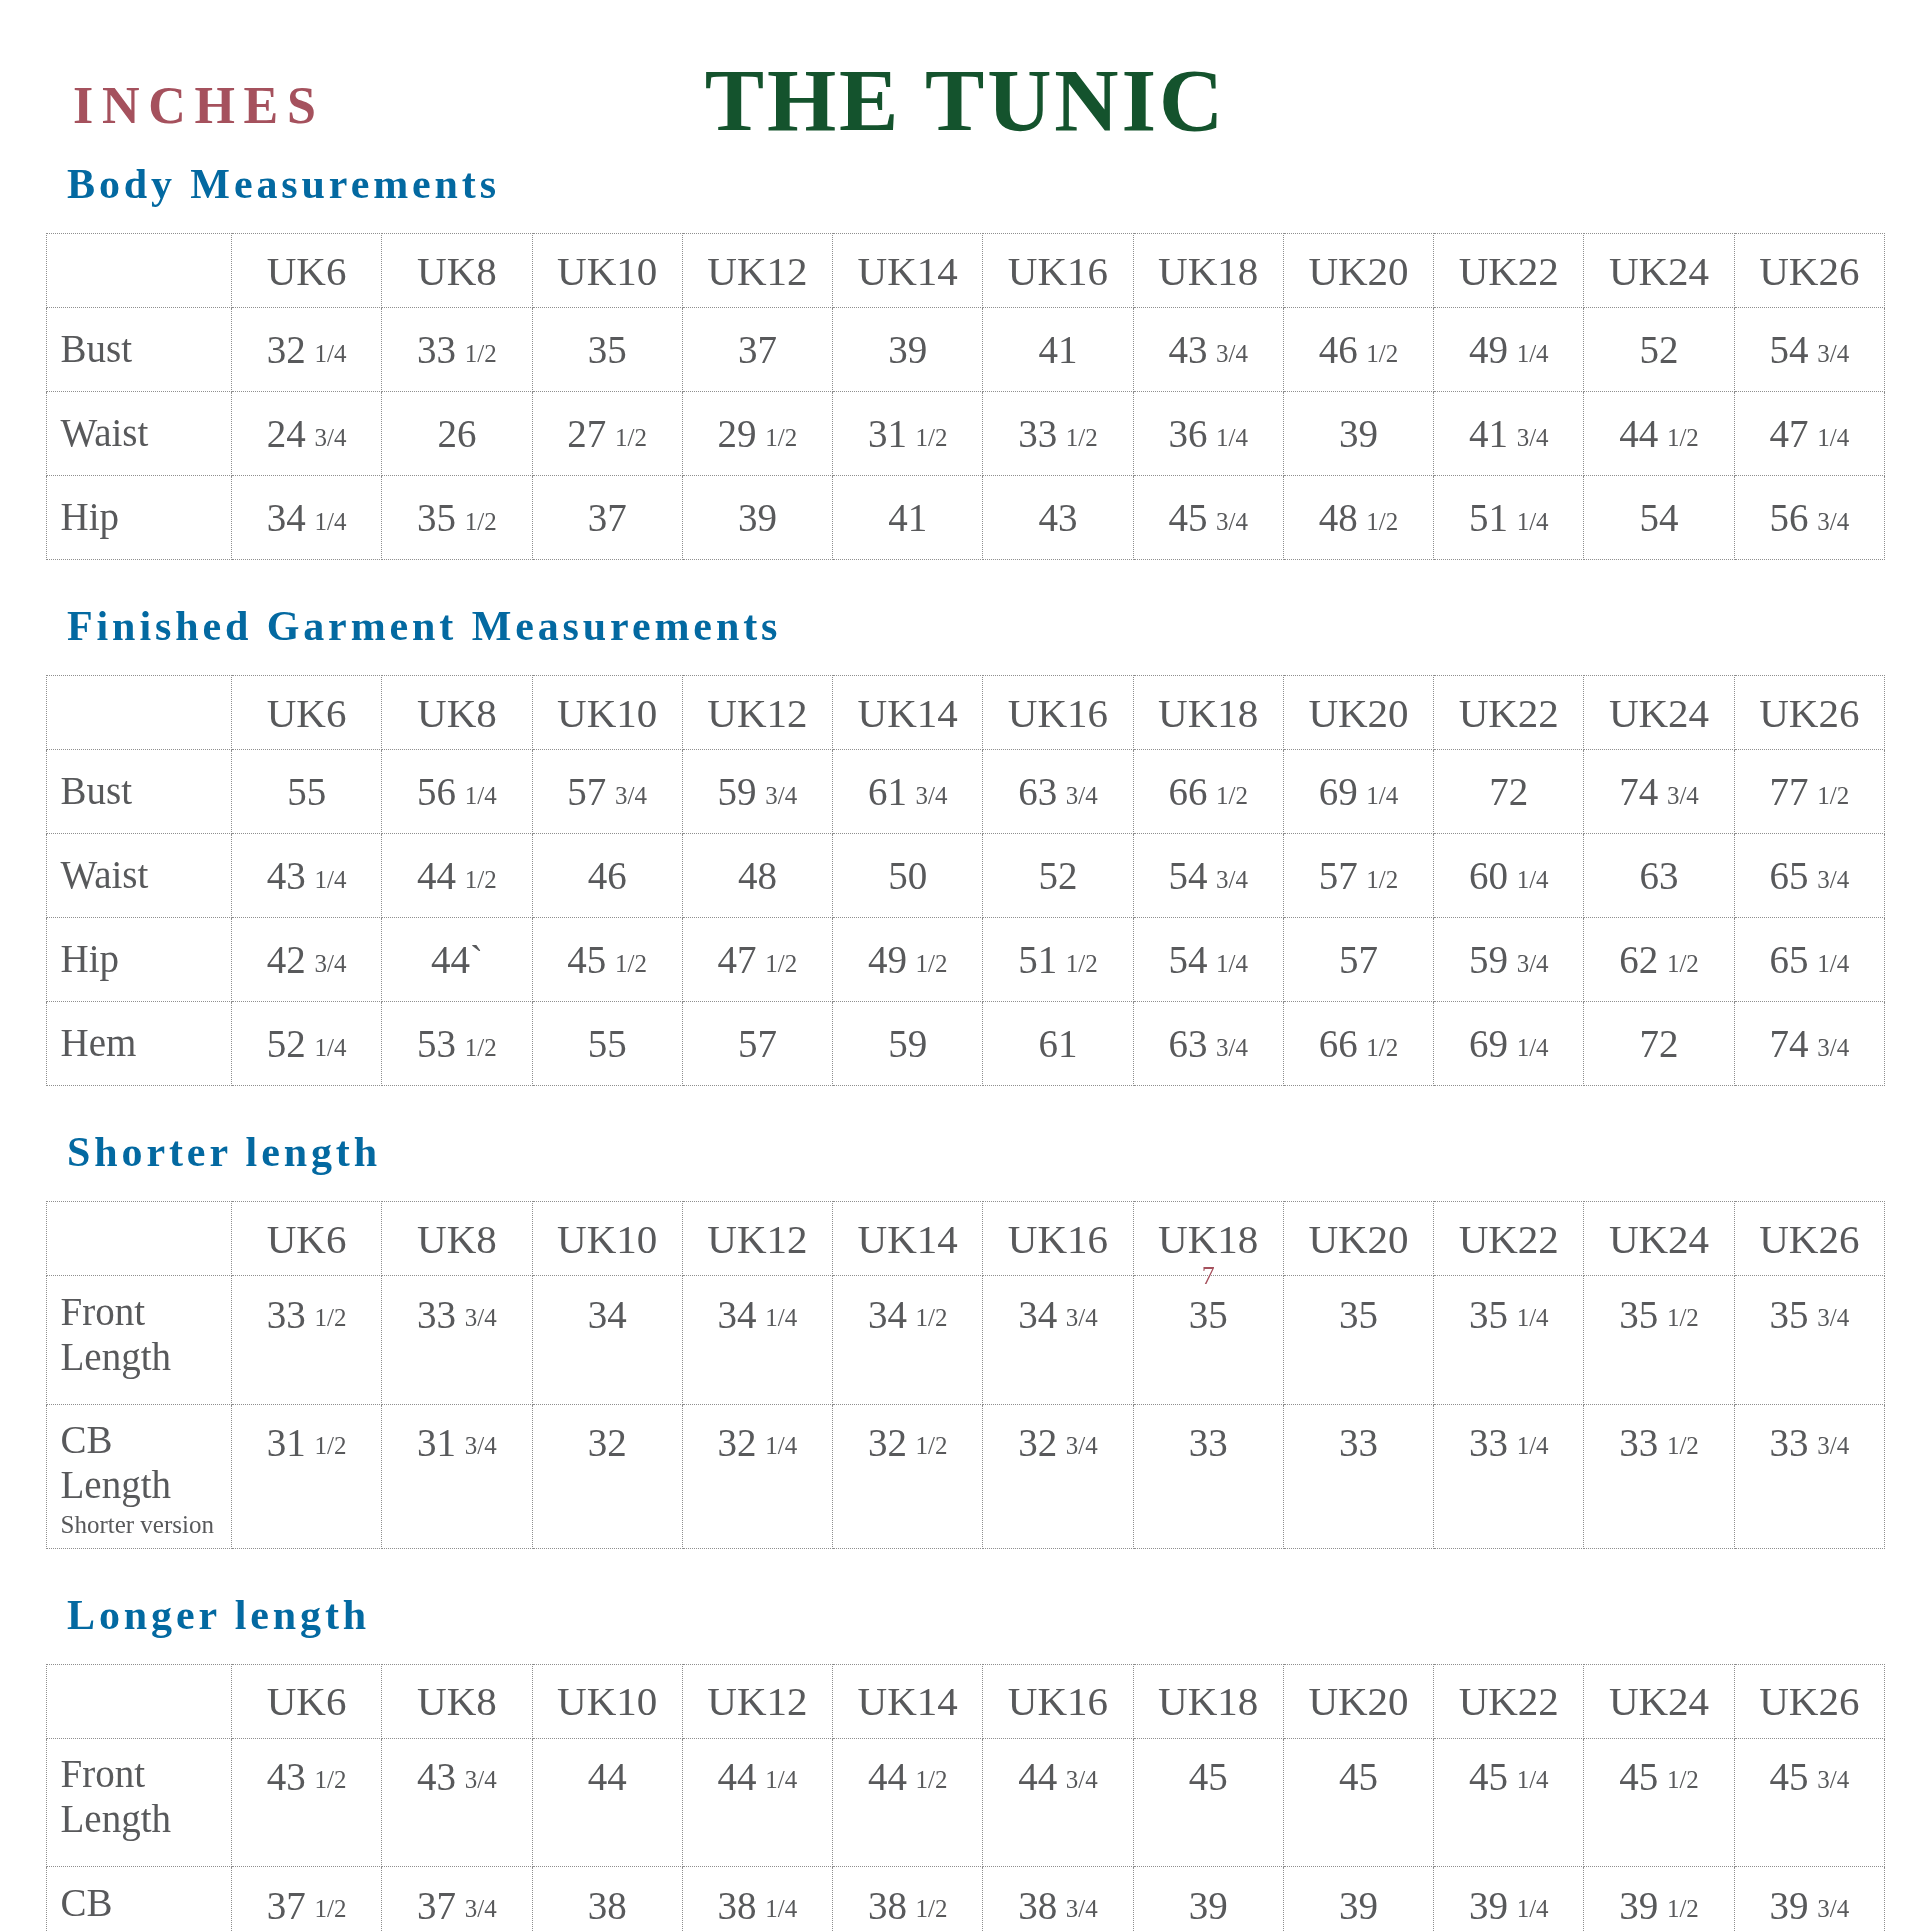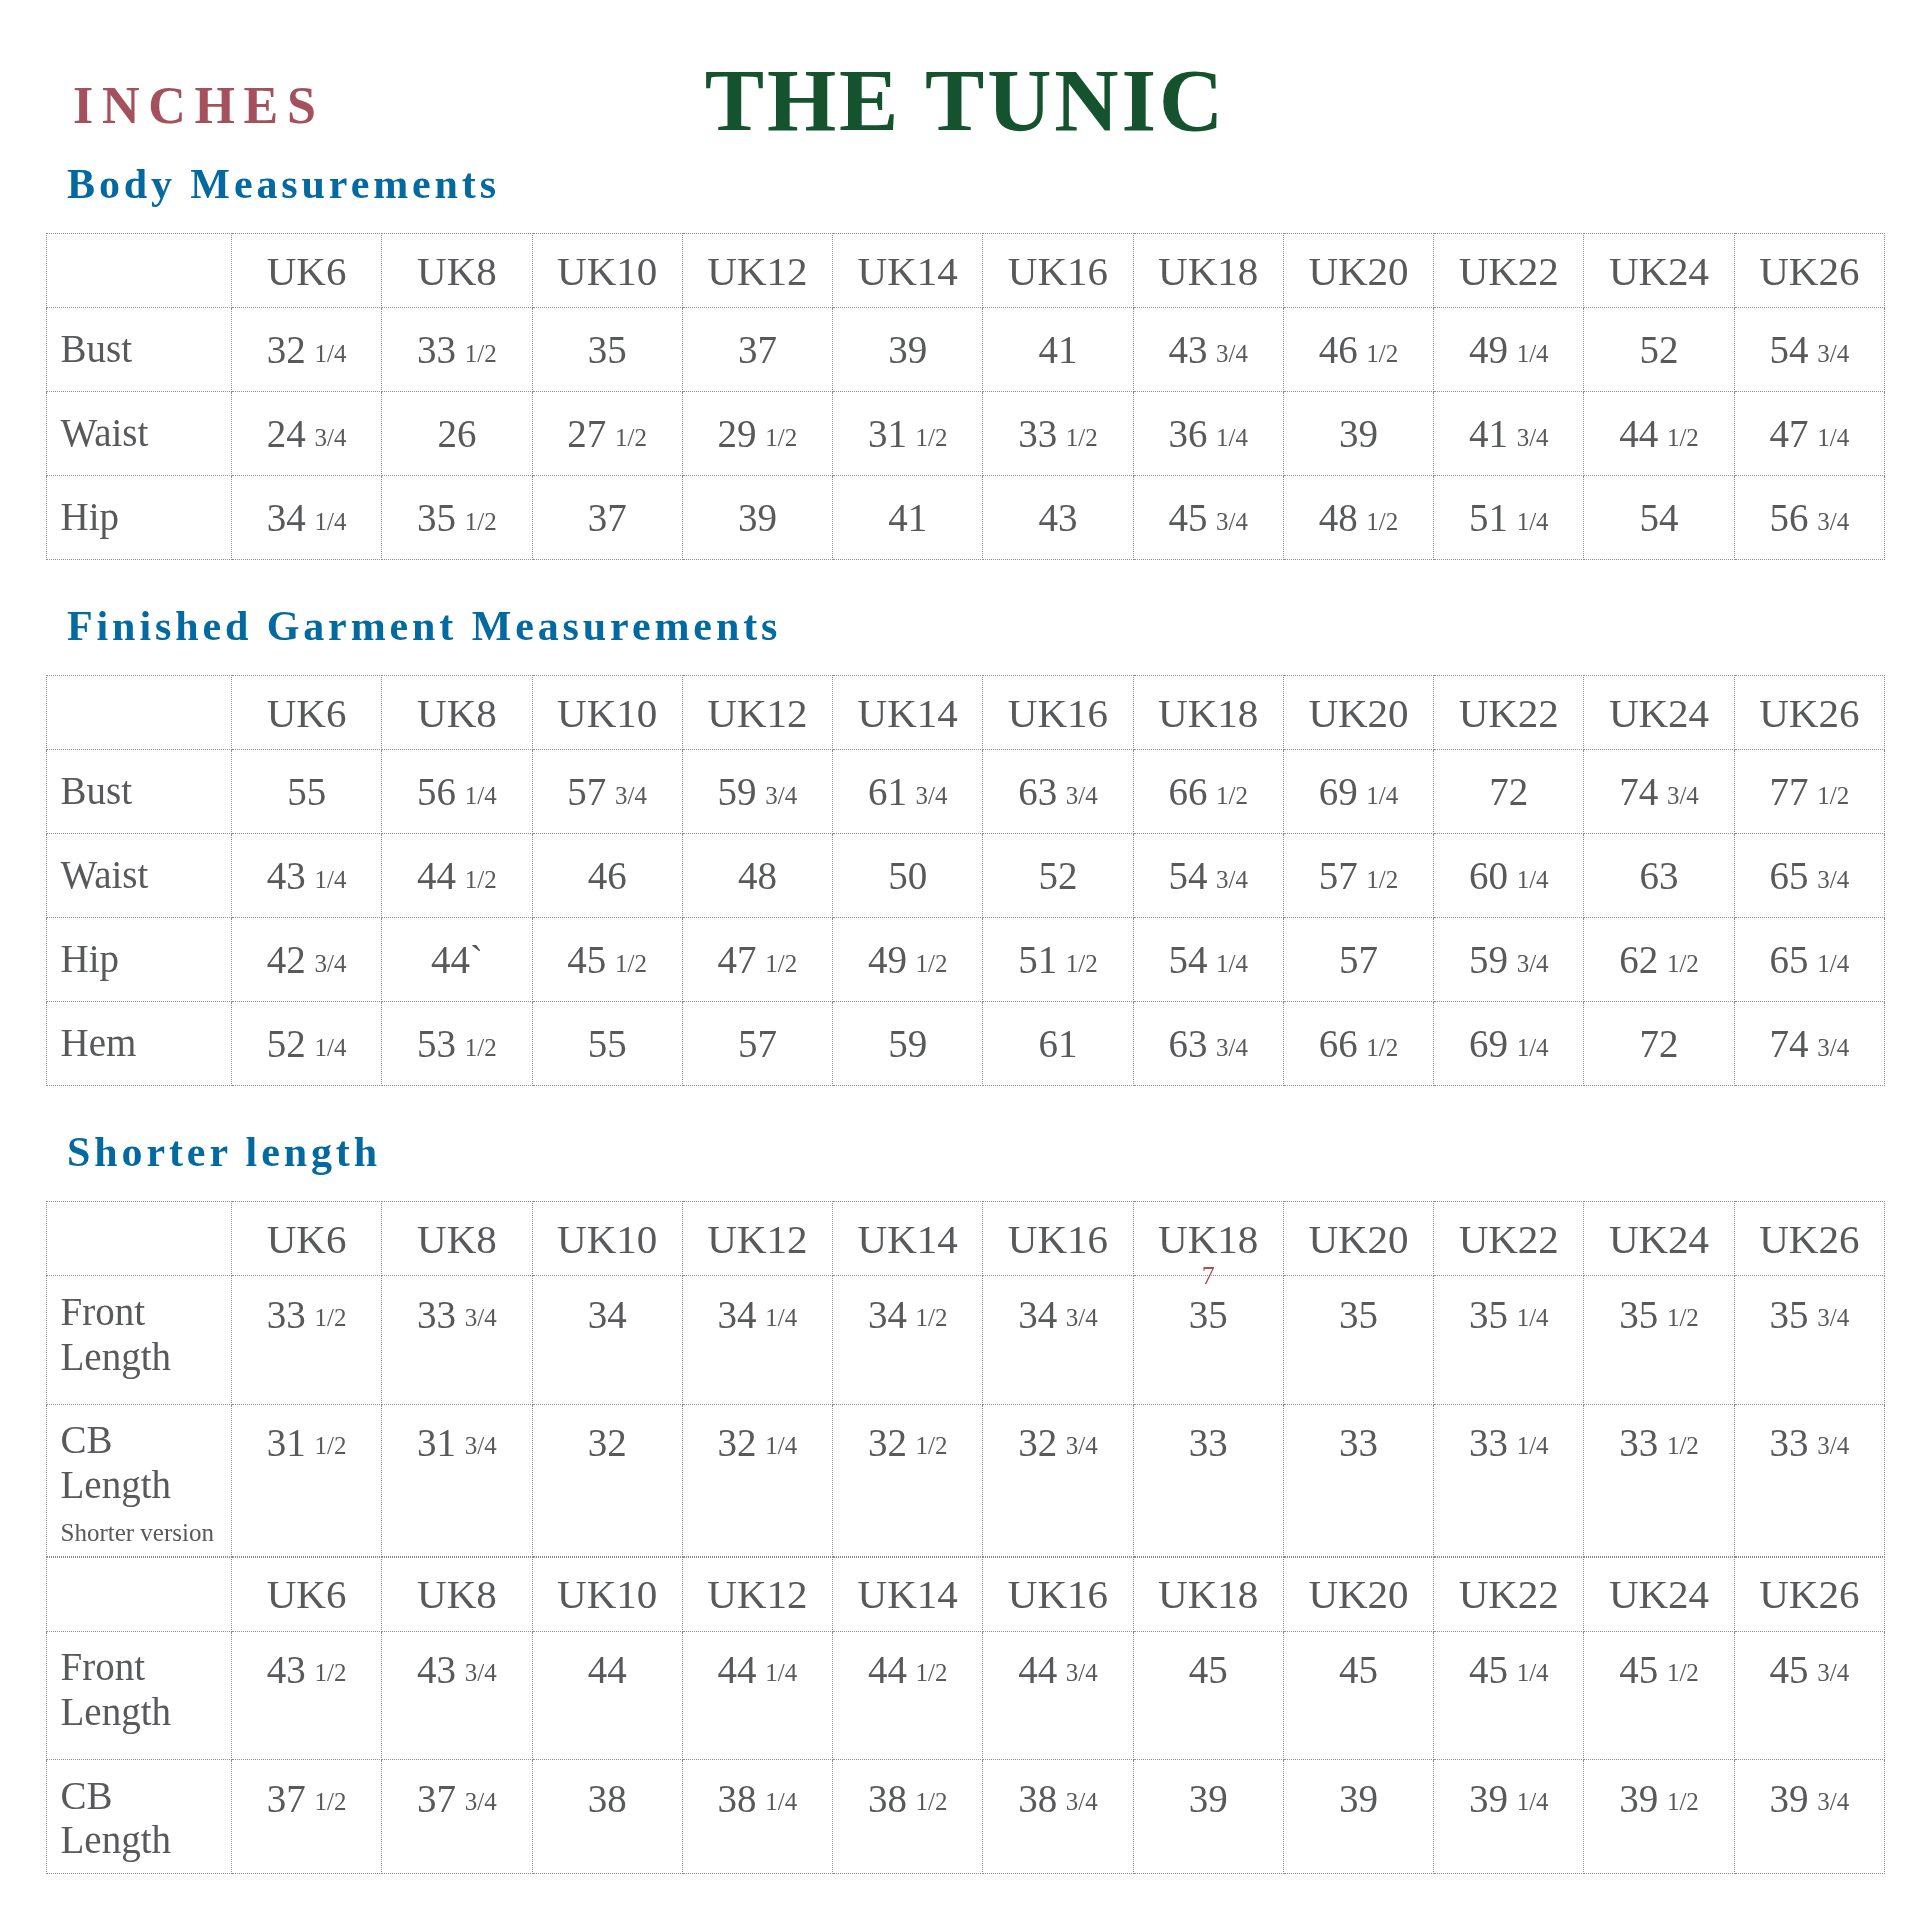--- a/index.html
+++ b/index.html
@@ -56,21 +56,21 @@
   .size-table tbody td {
     font-size: 39px;
     height: 81px;
   }
   .size-table tbody th.rowlabel {
     text-align: left;
     padding: 9.7px 5.8px 9.7px 13.5px;
     font-size: 39px;
     line-height: 1.15;
   }
-  .label-sub { font-size: 25px; line-height: 1.1; margin-top: 11px; }
+  .label-sub { font-size: 25px; line-height: 1.1; margin-top: 3px; }
 
   .frac {
     font-size: 25px;
     margin-left: 8.7px;
     position: relative;
     top: -1.9px;
   }
 
   
   .header-note {
@@ -355,20 +355,21 @@
             <td>33</td>
             <td>33<span class="frac">1/4</span></td>
             <td>33<span class="frac">1/2</span></td>
             <td>33<span class="frac">3/4</span></td>
           </tr>
         </tbody>
       </table>
   </section>
 
   <section>
+    <h2 class="section-heading">Longer length</h2>
     <table class="size-table length-table">
         <colgroup>
           <col class="label-col">
           <col>
           <col>
           <col>
           <col>
           <col>
           <col>
           <col>

